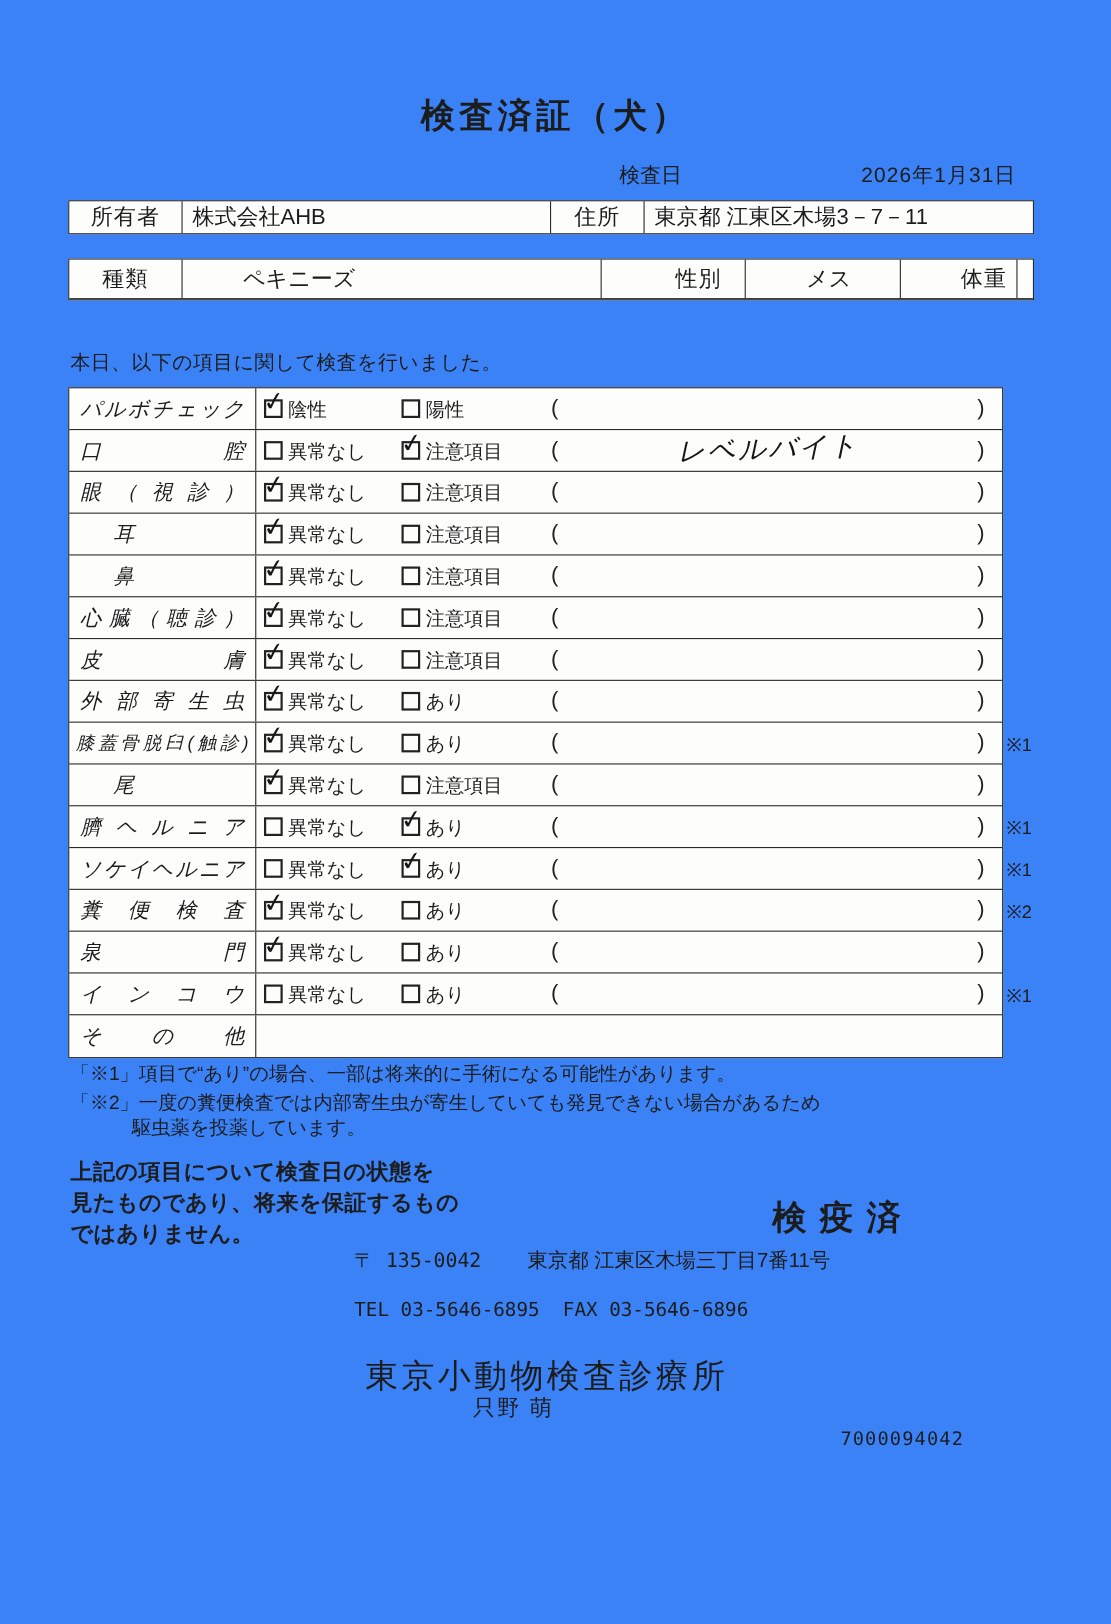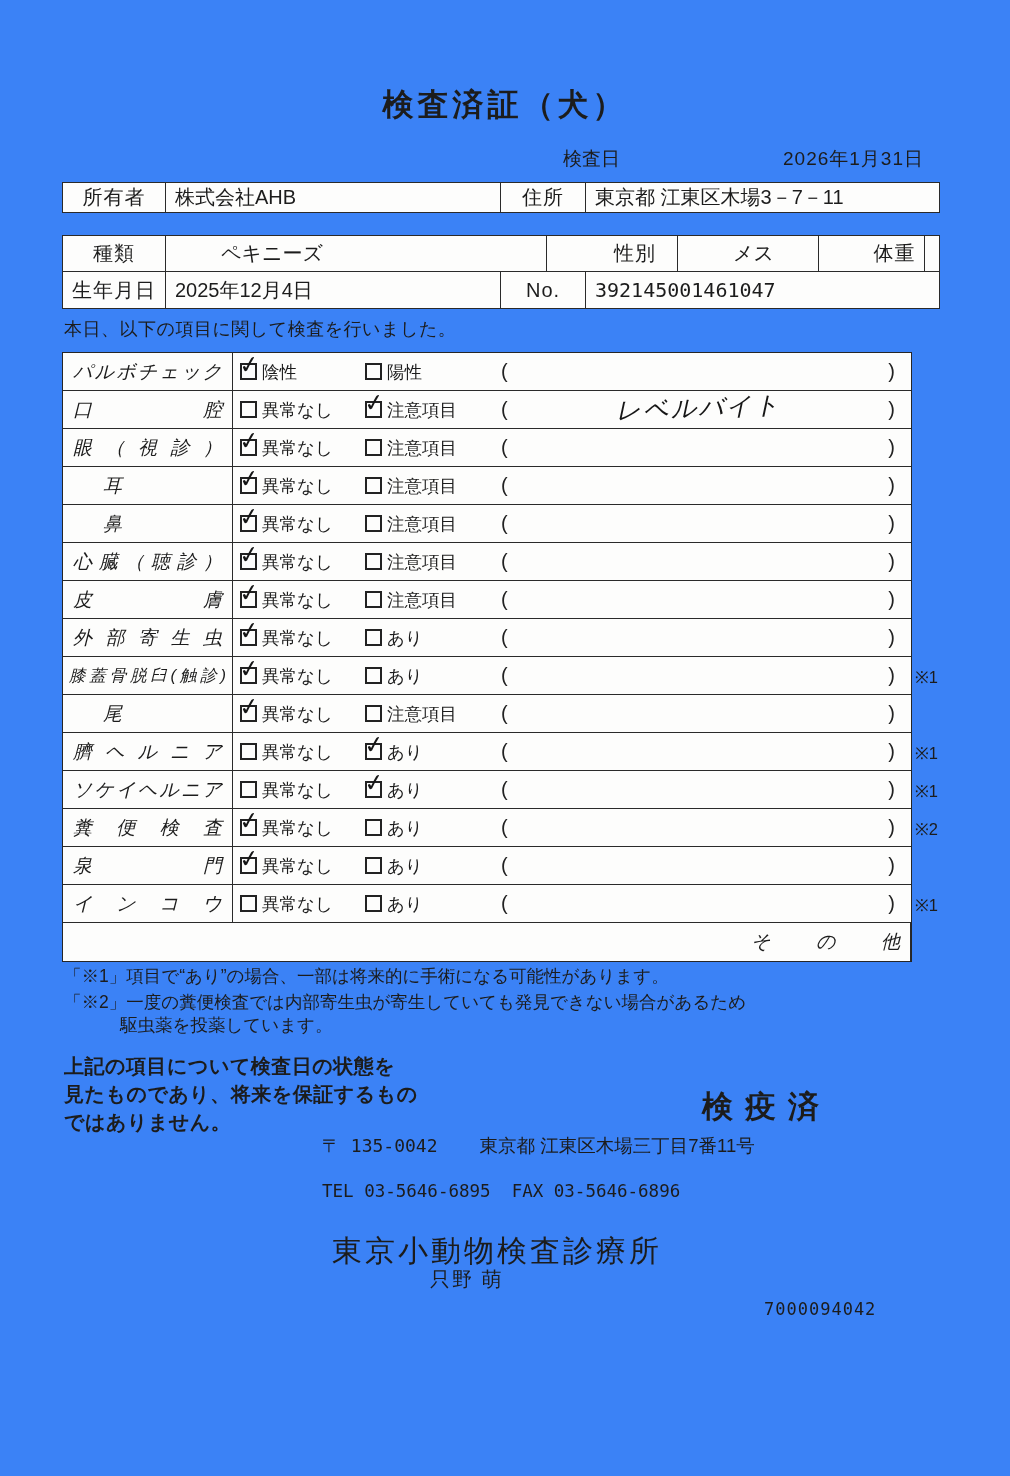--- a/index.html
+++ b/index.html
@@ -58,21 +58,21 @@
 
   
   .exam-table{
     top:352px;left:62px;width:848px;
     border:1.7px solid #262626;box-sizing:content-box;background:#fdfdfc;
   }
   .erow{
     display:flex;align-items:center;height:38px;box-sizing:border-box;
     border-bottom:1.6px solid #2a2a2a;position:relative;
   }
-  .erow:last-child{border-bottom:none;justify-content:flex-end;}
+  .erow:last-child{border-bottom:none;}
   .cell-label{
     width:170px;flex:none;height:100%;box-sizing:border-box;
     border-right:1.6px solid #2a2a2a;
     display:flex;align-items:center;padding:0 10px;font-size:19px;
   }
   .jlabel{width:100%;text-align:justify;text-align-last:justify;text-justify:inter-ideograph;font-style:italic;}
   .cell-label.single .jlabel{text-align:left;text-align-last:left;padding-left:30px;}
   .cell-label.small{font-size:16.5px;padding:0 6px;}
   .cell-opt{display:flex;align-items:center;font-size:17.5px;flex:none;}
   .o1{width:132px;padding-left:7px;box-sizing:border-box;}
@@ -141,26 +141,20 @@
       <div class="cell lab w103">種類</div>
       <div class="cell val w335">ペキニーズ</div>
       <div class="cell lab w85">性別</div>
       <div class="cell val w95">メス</div>
       <div class="cell lab w60">体重</div>
       <div class="cell weight-cell w200">
         <span class="mono">1240</span>
         <span class="unit">g</span>
       </div>
     </div>
-    <div class="trow">
-      <div class="cell lab w103">生年月日</div>
-      <div class="cell val w335">2025年12月4日</div>
-      <div class="cell lab w85">No.</div>
-      <div class="cell val w355 mono">392145001461047</div>
-    </div>
   </div>
 
   <div class="abs intro">本日、以下の項目に関して検査を行いました。</div>
 
   <div class="abs exam-table">
 
     <div class="erow">
       <div class="cell-label">
           <span class="jlabel">パルボチェック</span>
         </div>

